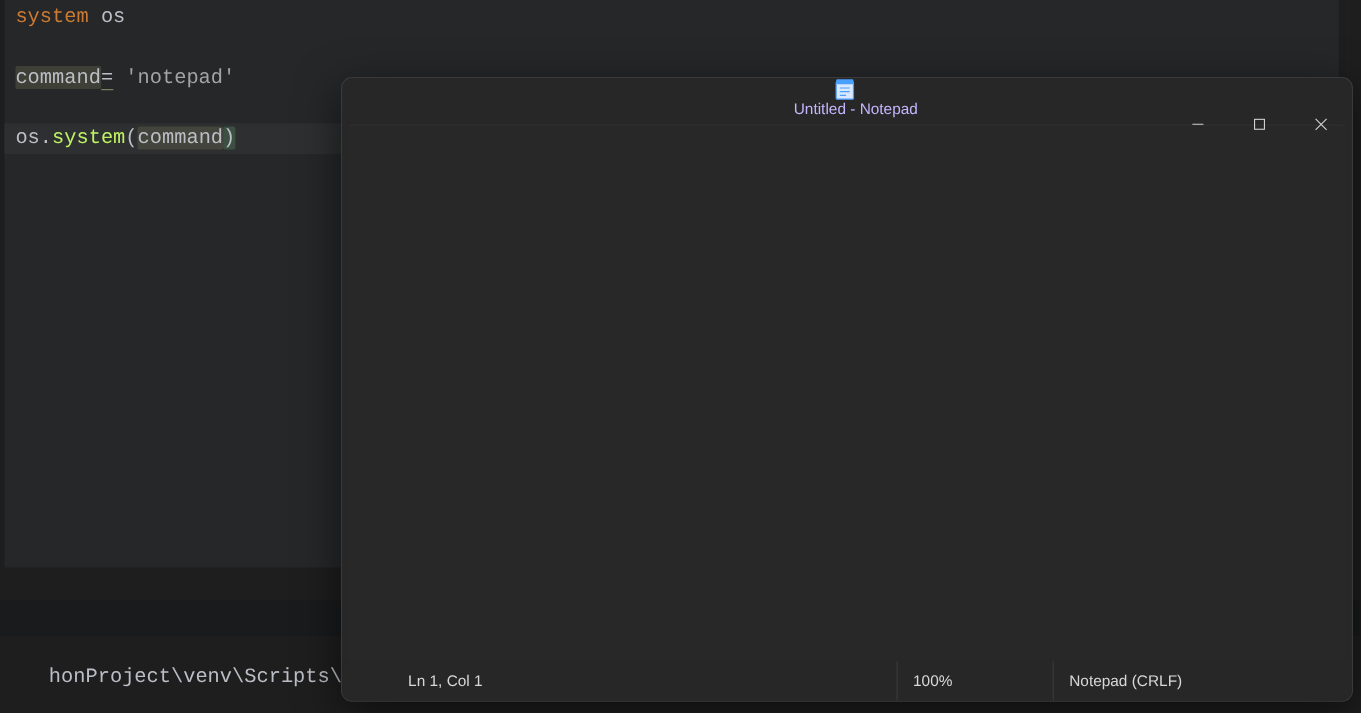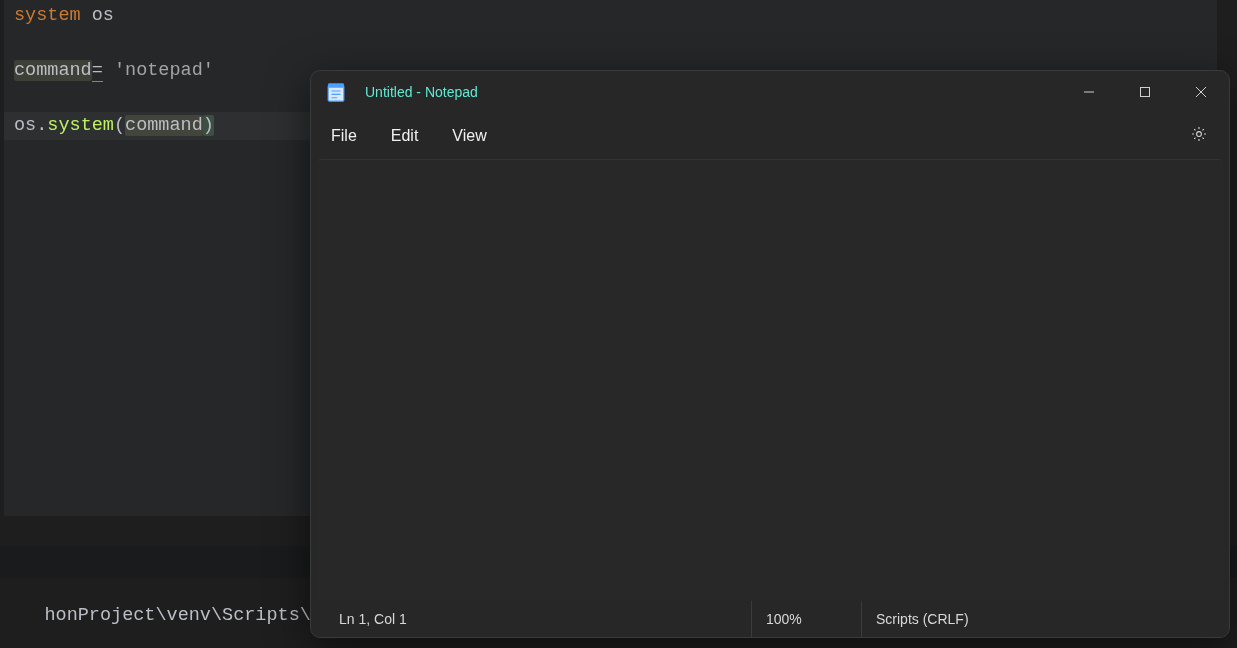--- a/index.html
+++ b/index.html
@@ -97,23 +97,24 @@
     display: flex;
     flex-direction: column;
     overflow: hidden;
   }
 
   .titlebar {
     height: 42px;
     display: flex;
     align-items: center;
     padding-left: 16px;
-    color: #5eead4;
+    color: #c4b5fd;
     font-size: 14px;
     position: relative;
+    flex-direction: column;
   }
   .titlebar .app-icon {
     width: 18px; height: 20px;
     margin-right: 20px;
     display: flex;
     align-items: center;
     justify-content: center;
   }
   .titlebar .caption-btns {
     margin-left: auto;
@@ -162,20 +163,21 @@
     align-items: stretch;
     font-size: 14px;
     color: #d8d8d8;
     background: #272727;
   }
   .status-cell {
     display: flex;
     align-items: center;
     padding: 0 14px;
     border-left: 1px solid #3b3b3b;
+    margin-left: 32px;
   }
   .status-cell.first { border-left: none; padding-left: 28px; flex: 0 0 auto; width: 440px; }
   .status-cell.zoom { width: 110px; }
   .status-cell.eol  { width: 190px; }
   .status-cell.enc  { flex: 1; }
 </style>
 </head>
 <body>
 
 <div class="editor-bg">
@@ -220,36 +222,22 @@
       </div>
       <div class="caption-btn">
         <svg viewBox="0 0 12 12">
             <line x1="1" y1="1" x2="11" y2="11"></line>
             <line x1="11" y1="1" x2="1" y2="11"></line>
           </svg>
       </div>
     </div>
   </div>
 
-  <div class="menubar">
-    <div class="menu-item">File</div>
-    <div class="menu-item">Edit</div>
-    <div class="menu-item">View</div>
-    <div class="menu-spacer"></div>
-    <div class="gear-btn">
-      <span>
-        <svg viewBox="0 0 24 24">
-          <circle cx="12" cy="12" r="3.2"></circle>
-          <path d="M12 2.8v2.4M12 18.8v2.4M21.2 12h-2.4M5.2 12H2.8M18.4 5.6l-1.7 1.7M7.3 16.7l-1.7 1.7M18.4 18.4l-1.7-1.7M7.3 7.3 5.6 5.6"></path>
-        </svg>
-      </span>
-    </div>
-  </div>
 
   <div class="text-area"></div>
 
   <div class="statusbar">
     <div class="status-cell first">Ln 1, Col 1</div>
     <div class="status-cell zoom">100%</div>
-    <div class="status-cell eol">Scripts (CRLF)</div>
+    <div class="status-cell eol">Notepad (CRLF)</div>
   </div>
 
 </div>
 
 </body></html>

